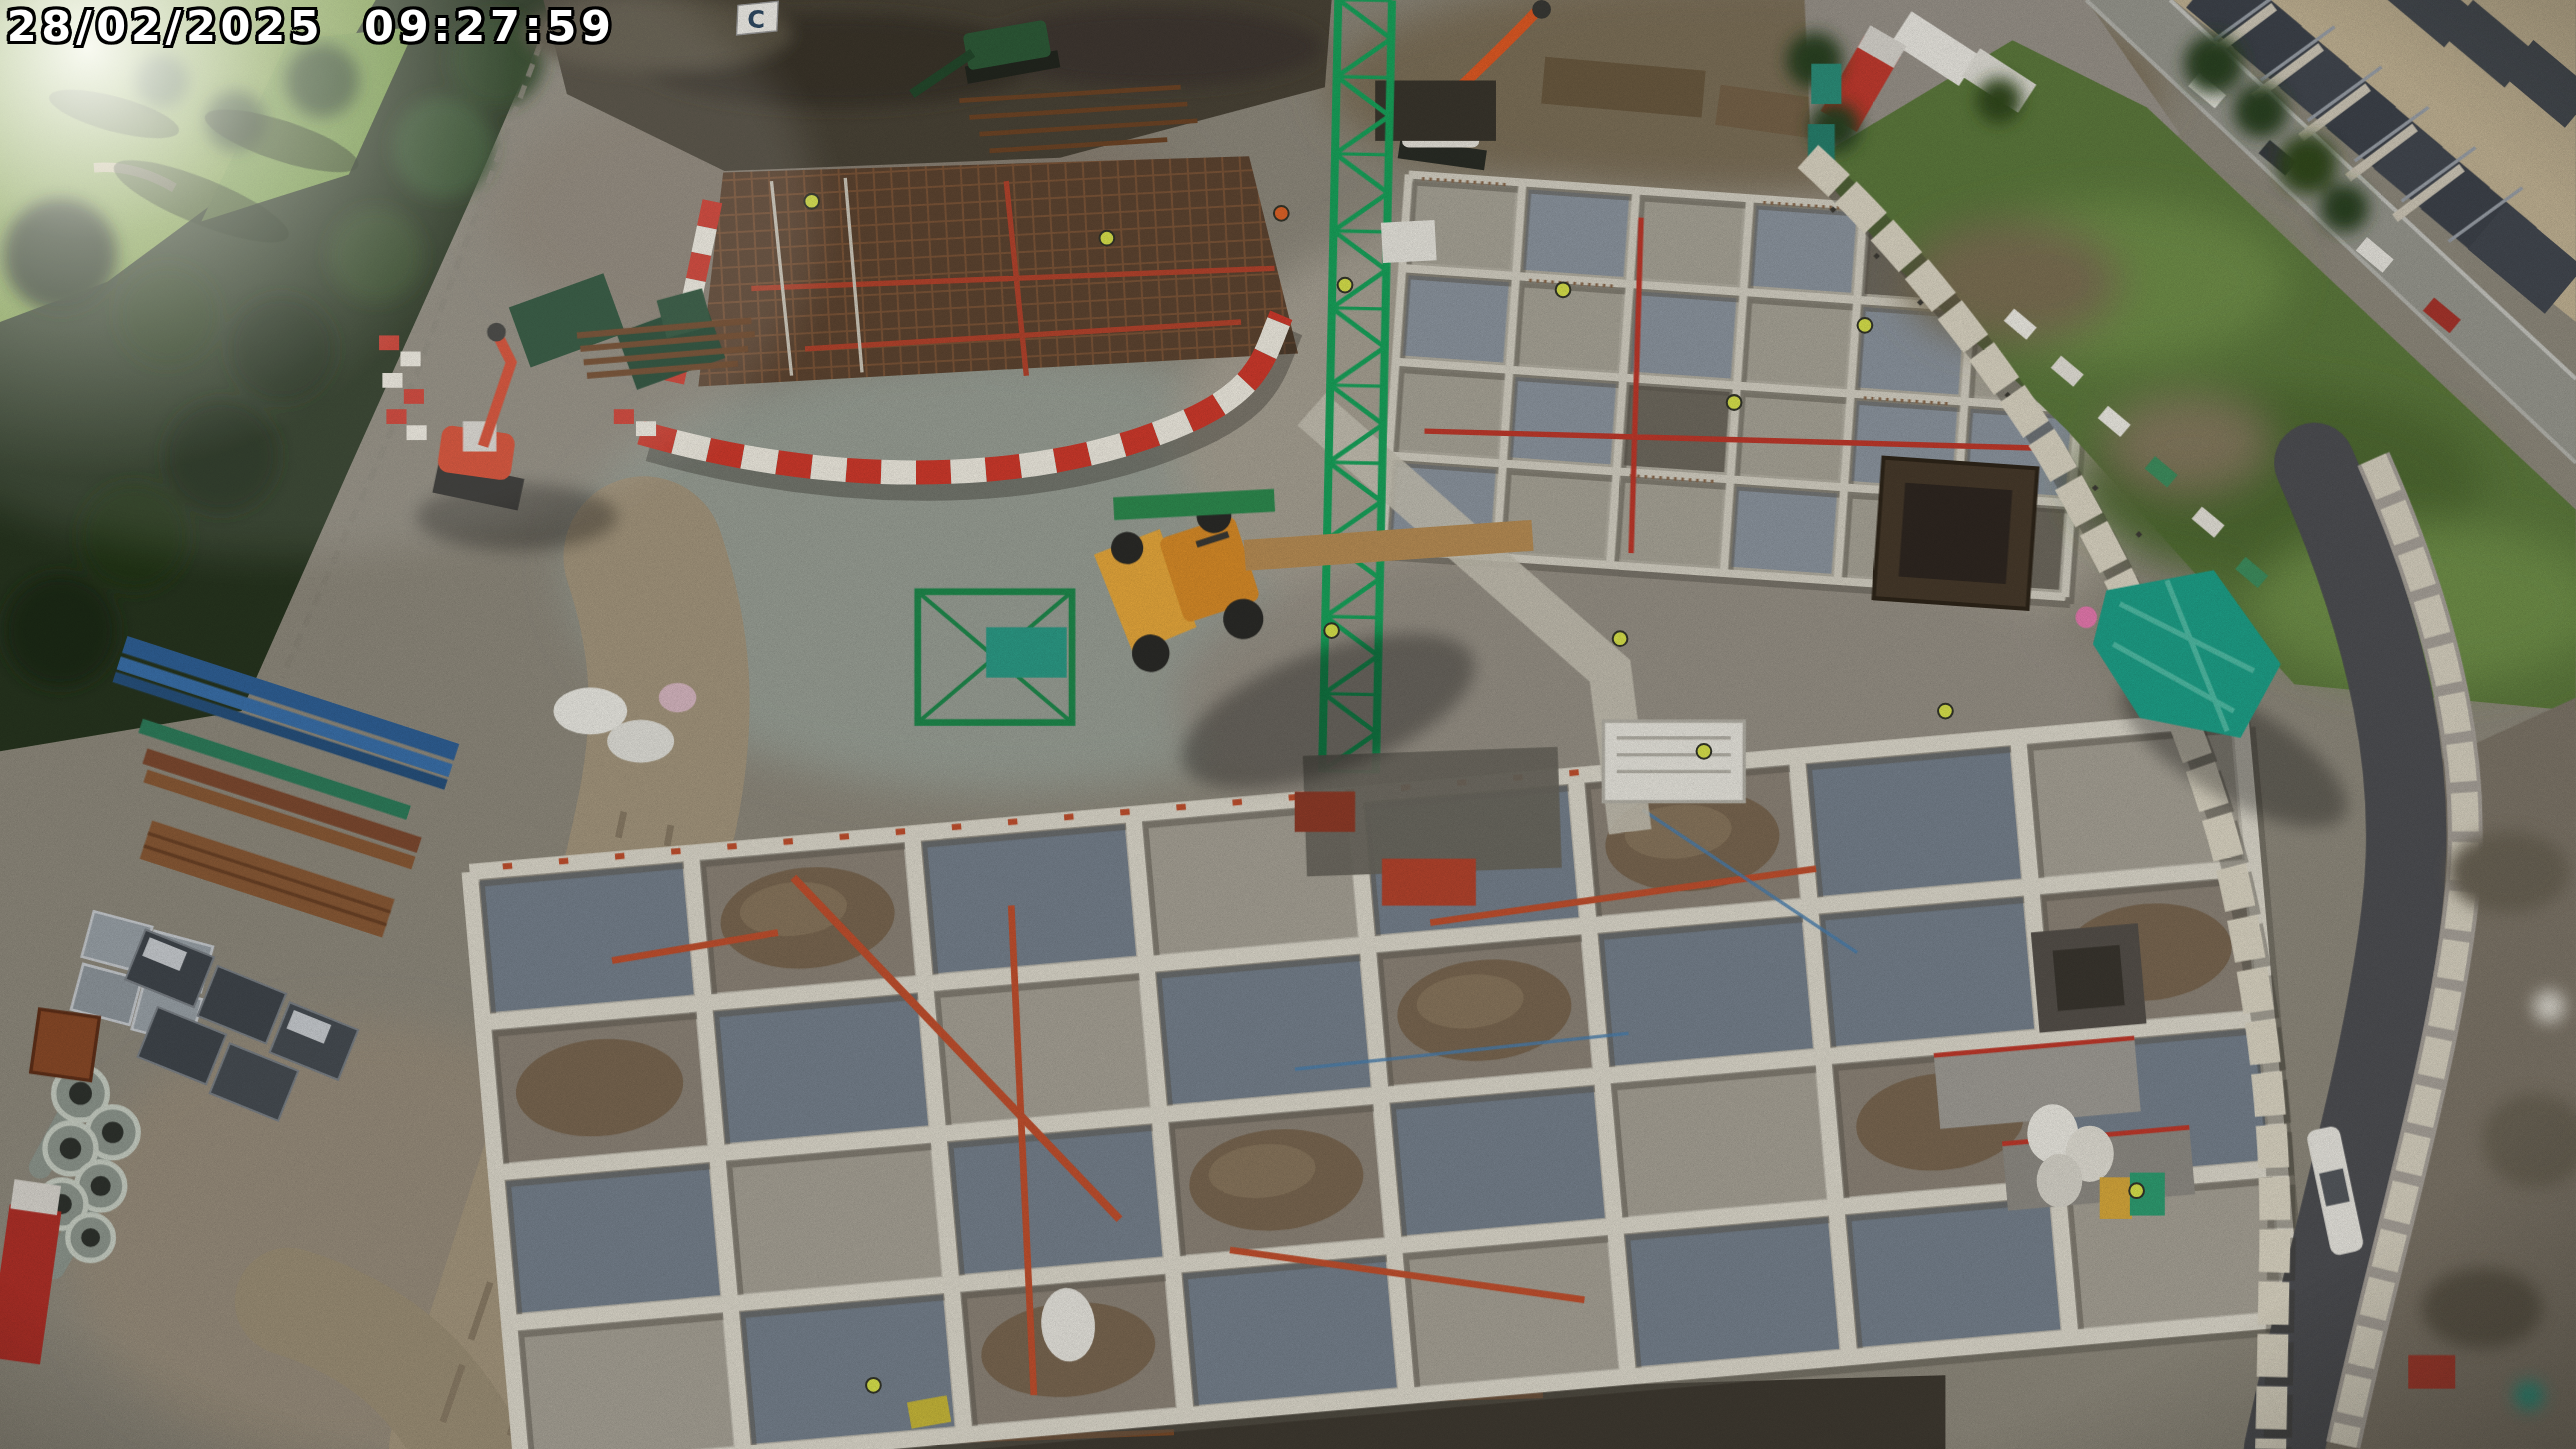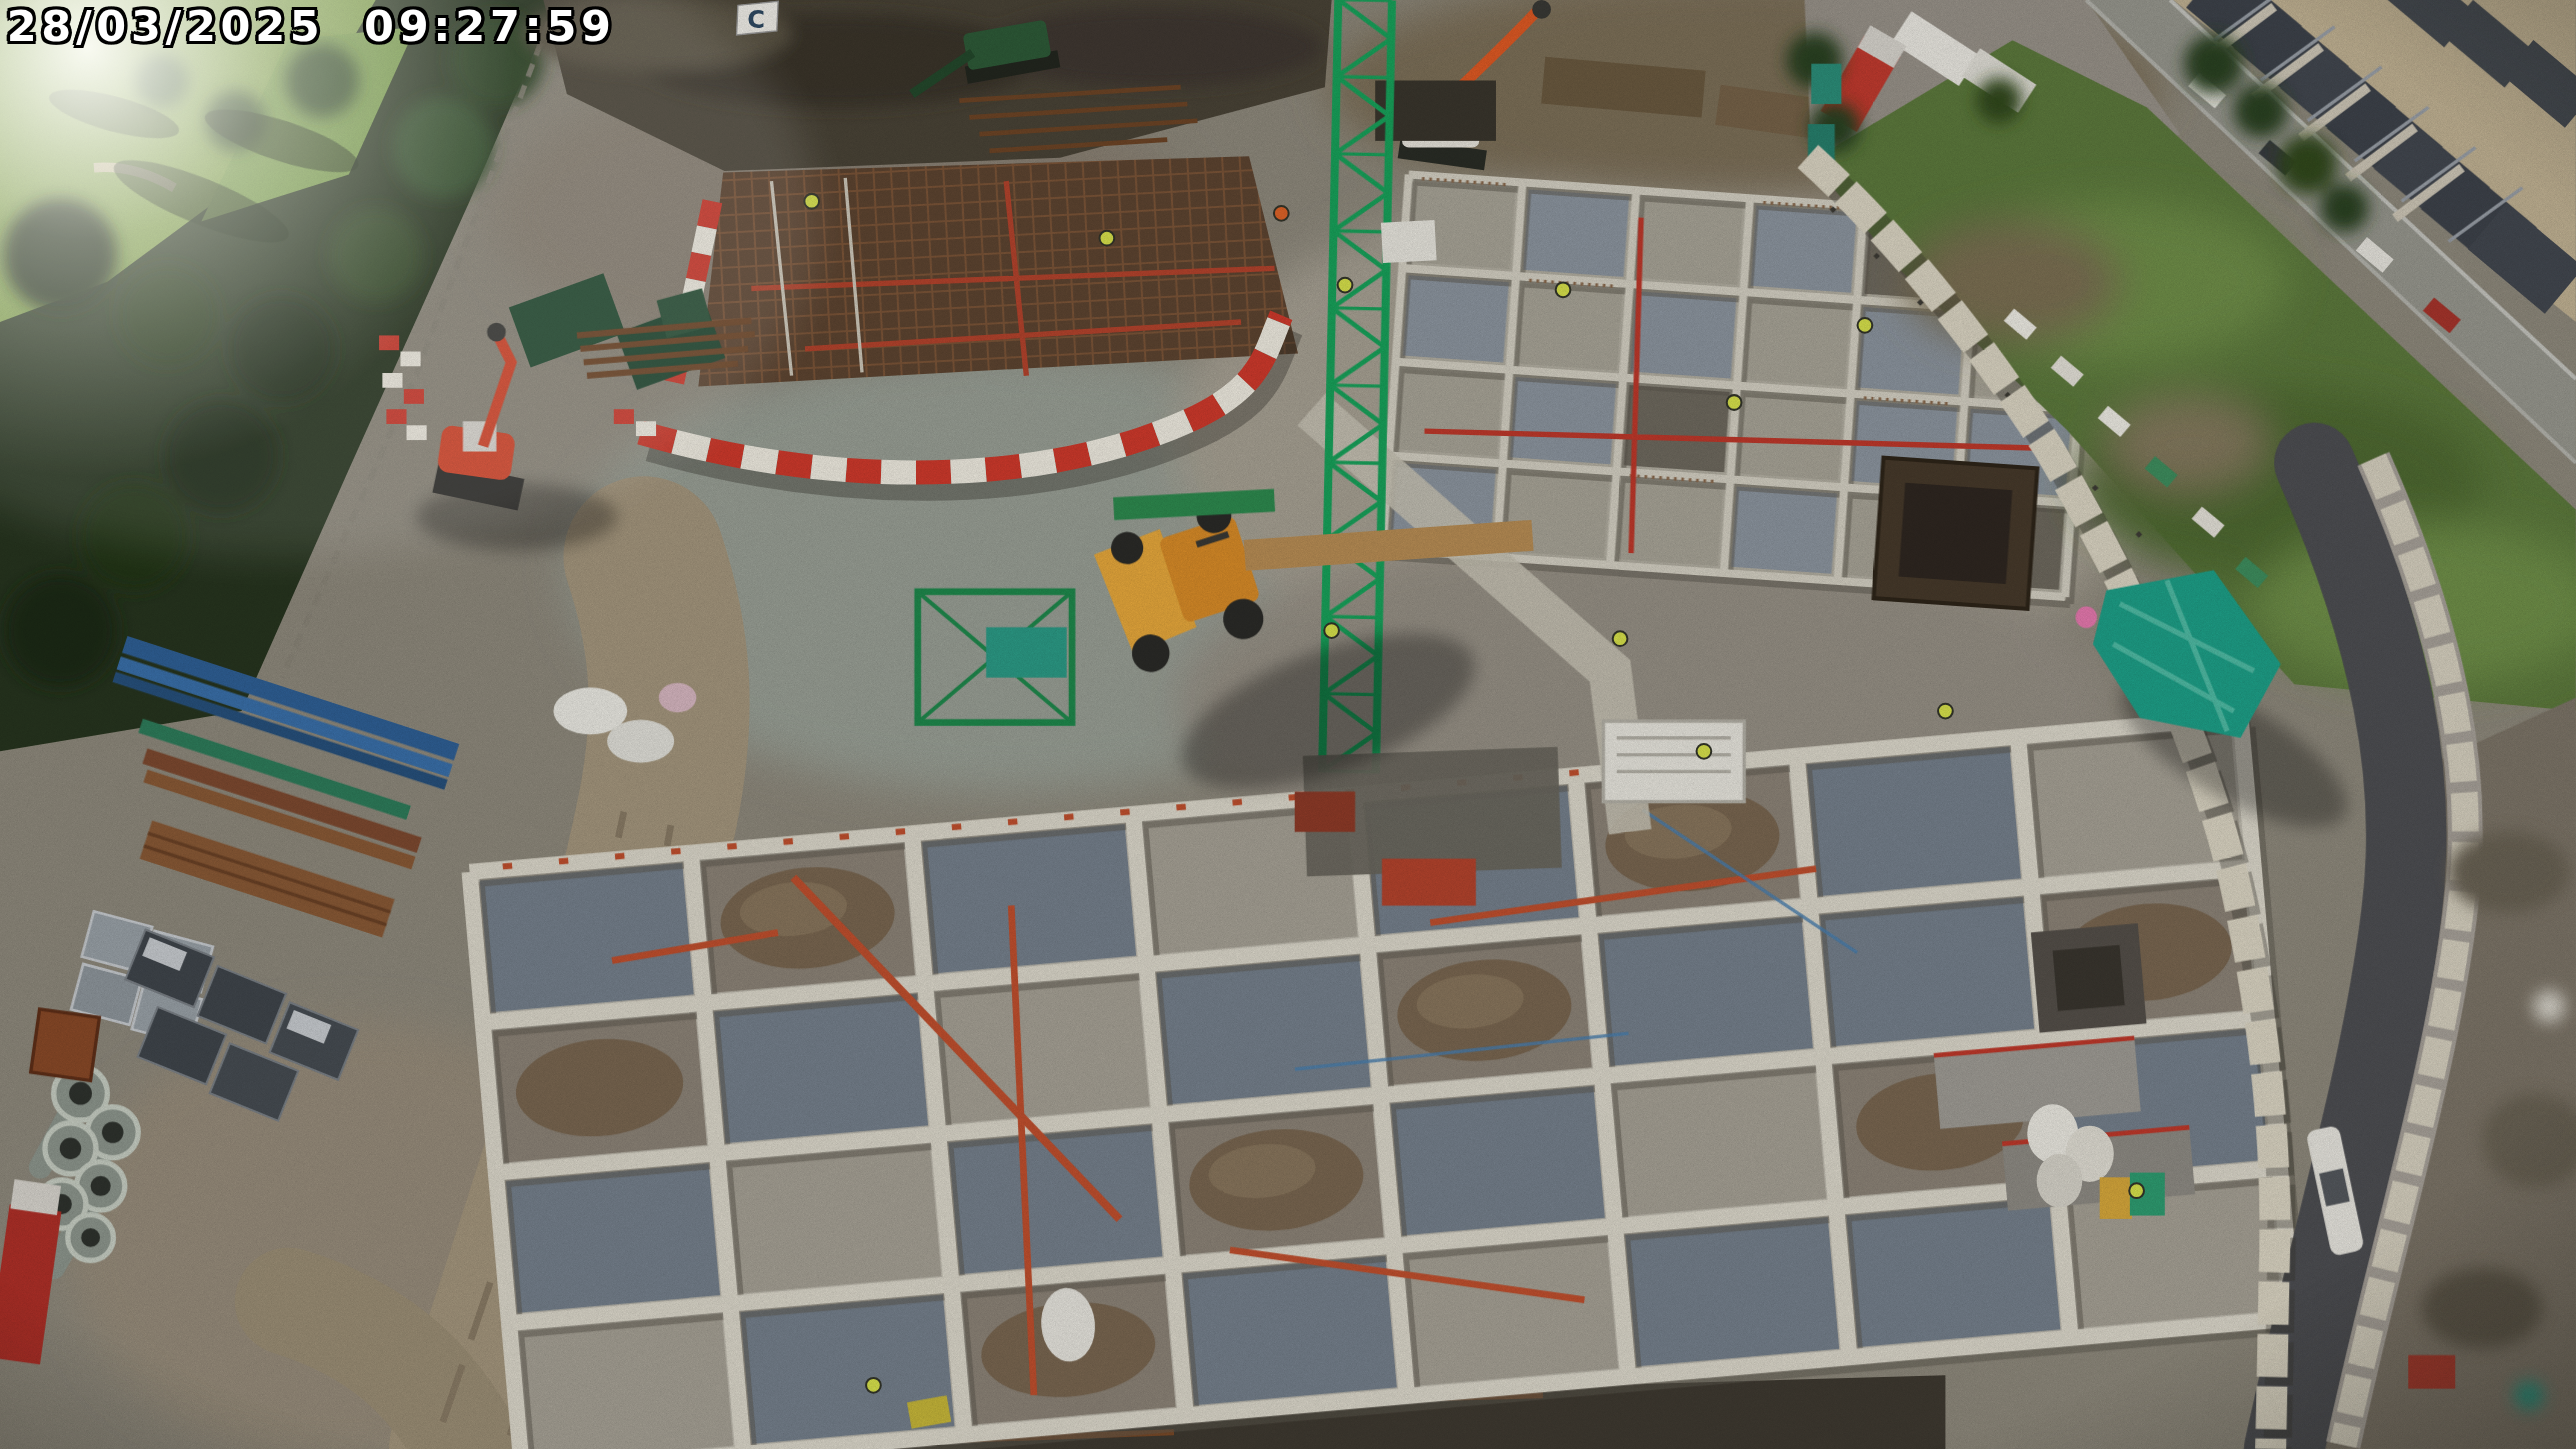--- a/index.html
+++ b/index.html
@@ -499,14 +499,14 @@
 </g>
 
 <g>
   <rect width="3840" height="2160" filter="url(#grain)" opacity="0.20"></rect>
   <ellipse cx="420" cy="330" rx="800" ry="500" fill="#ffffff" opacity="0.10" filter="url(#soft)"></ellipse>
   <circle cx="130" cy="70" r="640" fill="url(#glareG)"></circle>
   <rect width="3840" height="2160" fill="url(#vig)"></rect>
 </g>
 </svg>
 
-<div id="timestamp">28/03/2025 09:27:59</div>
+<div id="timestamp">28/02/2025 09:27:59</div>
 
 
 </body></html>

